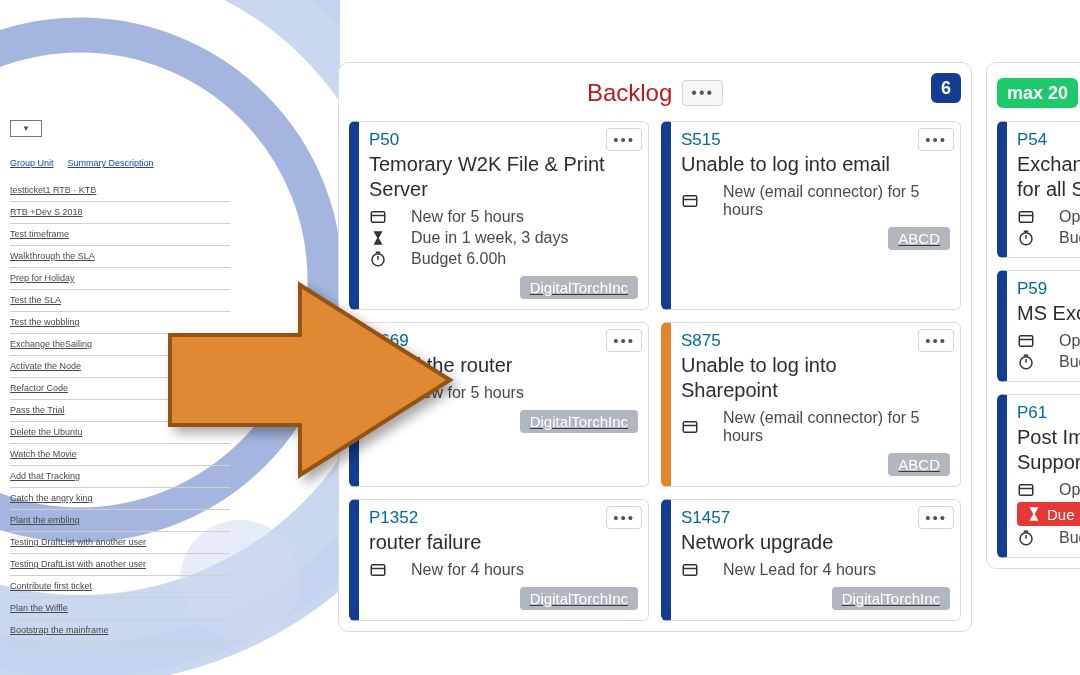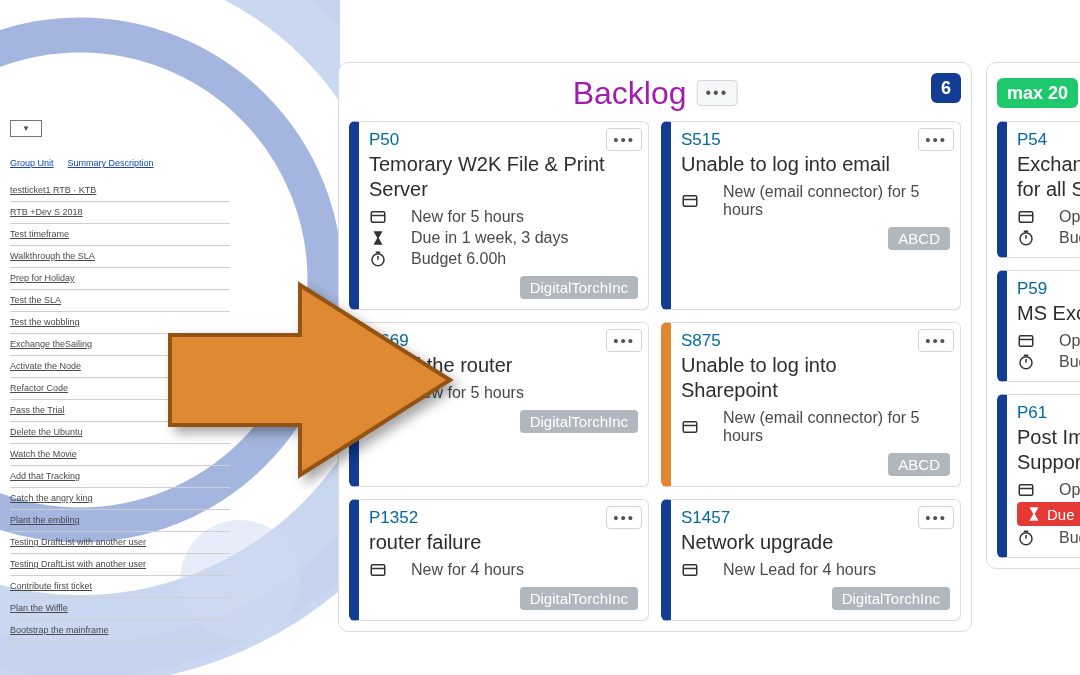--- a/index.html
+++ b/index.html
@@ -109,22 +109,22 @@
   }
   .col-title-stack {
     position: absolute;
     left: 50%;
     transform: translateX(-50%);
     display: flex;
     align-items: center;
     gap: 10px;
   }
   .col-title {
-    font-size: 32px;
-    color: #a21caf;
+    font-size: 24px;
+    color: #b91c1c;
   }
   .dots-btn {
     border: 1px solid #cfd4db;
     border-radius: 4px;
     padding: 4px 8px;
     background: #f6f7f8;
     cursor: pointer;
     font-size: 16px;
     line-height: 1;
     color: #555;
@@ -215,20 +215,21 @@
   .meta .glyph {
     width: 18px;
     display: inline-flex;
     justify-content: center;
     color: #333;
   }
   .chip-row {
     display: flex;
     justify-content: flex-end;
     margin-top: 8px;
+    text-decoration: underline;
   }
   .chip {
     background: #b1b7bf;
     color: #fff;
     border-radius: 4px;
     padding: 3px 10px;
     font-size: 15px;
   }
   .pill-red {
     background: #e53935;

